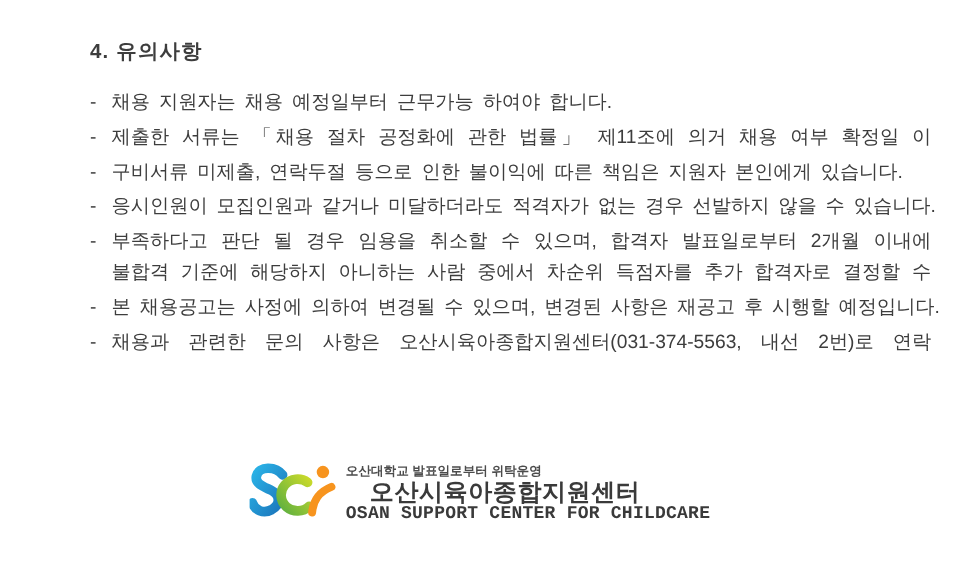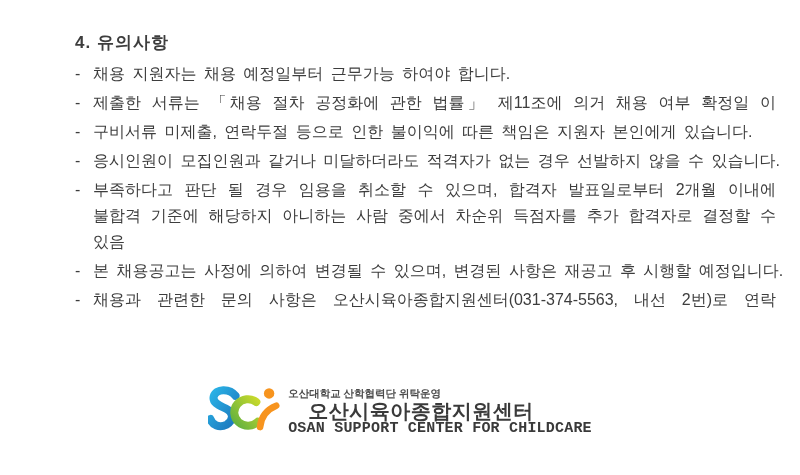--- a/index.html
+++ b/index.html
@@ -21,21 +21,21 @@
     top: 30px;
     width: 701px;
     color: #3d3d3d;
     font-size: 16px;
     line-height: 26px;
   }
   .doc-title {
     font-weight: bold;
     font-size: 17px;
     letter-spacing: 1px;
-    margin-bottom: 5px;
+    margin-bottom: 17px;
   }
   .item {
     display: flex;
     margin-top: 3px;
   }
   .dash {
     flex: 0 0 18px;
     width: 18px;
   }
   .content {
@@ -127,21 +127,20 @@
       <div class="content">
         <div class="line">응시인원이 모집인원과 같거나 미달하더라도 적격자가 없는 경우 선발하지 않을 수 있습니다.</div>
       </div>
     </div>
 
     <div class="item">
       <span class="dash">-</span>
       <div class="content">
         <div class="line just">부족하다고 판단 될 경우 임용을 취소할 수 있으며, 합격자 발표일로부터 2개월 이내에</div>
         <div class="line just">불합격 기준에 해당하지 아니하는 사람 중에서 차순위 득점자를 추가 합격자로 결정할 수</div>
-        <div class="line">있음</div>
       </div>
     </div>
 
     <div class="item">
       <span class="dash">-</span>
       <div class="content">
         <div class="line">본 채용공고는 사정에 의하여 변경될 수 있으며, 변경된 사항은 재공고 후 시행할 예정입니다.</div>
       </div>
     </div>
 
@@ -167,19 +166,19 @@
       </defs>
 
       <path d="M29 11 C 23 3, 8 3, 6 12 C 4.5 19, 13 21.5, 19 24.5 C 27 28.5, 27.5 37, 19.5 41.5 C 12 45.5, 4.5 42, 2.5 35.5" fill="none" stroke="url(#gBlue)" stroke-width="8.5" stroke-linecap="round"></path>
 
       <path d="M51 17.5 A 14.5 14 0 1 0 52.5 38.5" fill="none" stroke="url(#gGreen)" stroke-width="8.5" stroke-linecap="round"></path>
 
       <circle cx="64.5" cy="8.5" r="5.5" fill="#f7941e"></circle>
       <path d="M55 44 C 56 33, 61 26, 72 21.5" fill="none" stroke="#f7941e" stroke-width="7" stroke-linecap="round"></path>
     </svg>
     <div class="logo-text">
-      <div class="logo-tagline">오산대학교 산학협력단 위탁운영</div>
+      <div class="logo-tagline">오산대학교 발표일로부터 위탁운영</div>
       <div class="logo-name">오산시육아종합지원센터</div>
       <div class="logo-name-en">OSAN SUPPORT CENTER FOR CHILDCARE</div>
     </div>
   </div>
 
 </div>
 
 </body></html>

